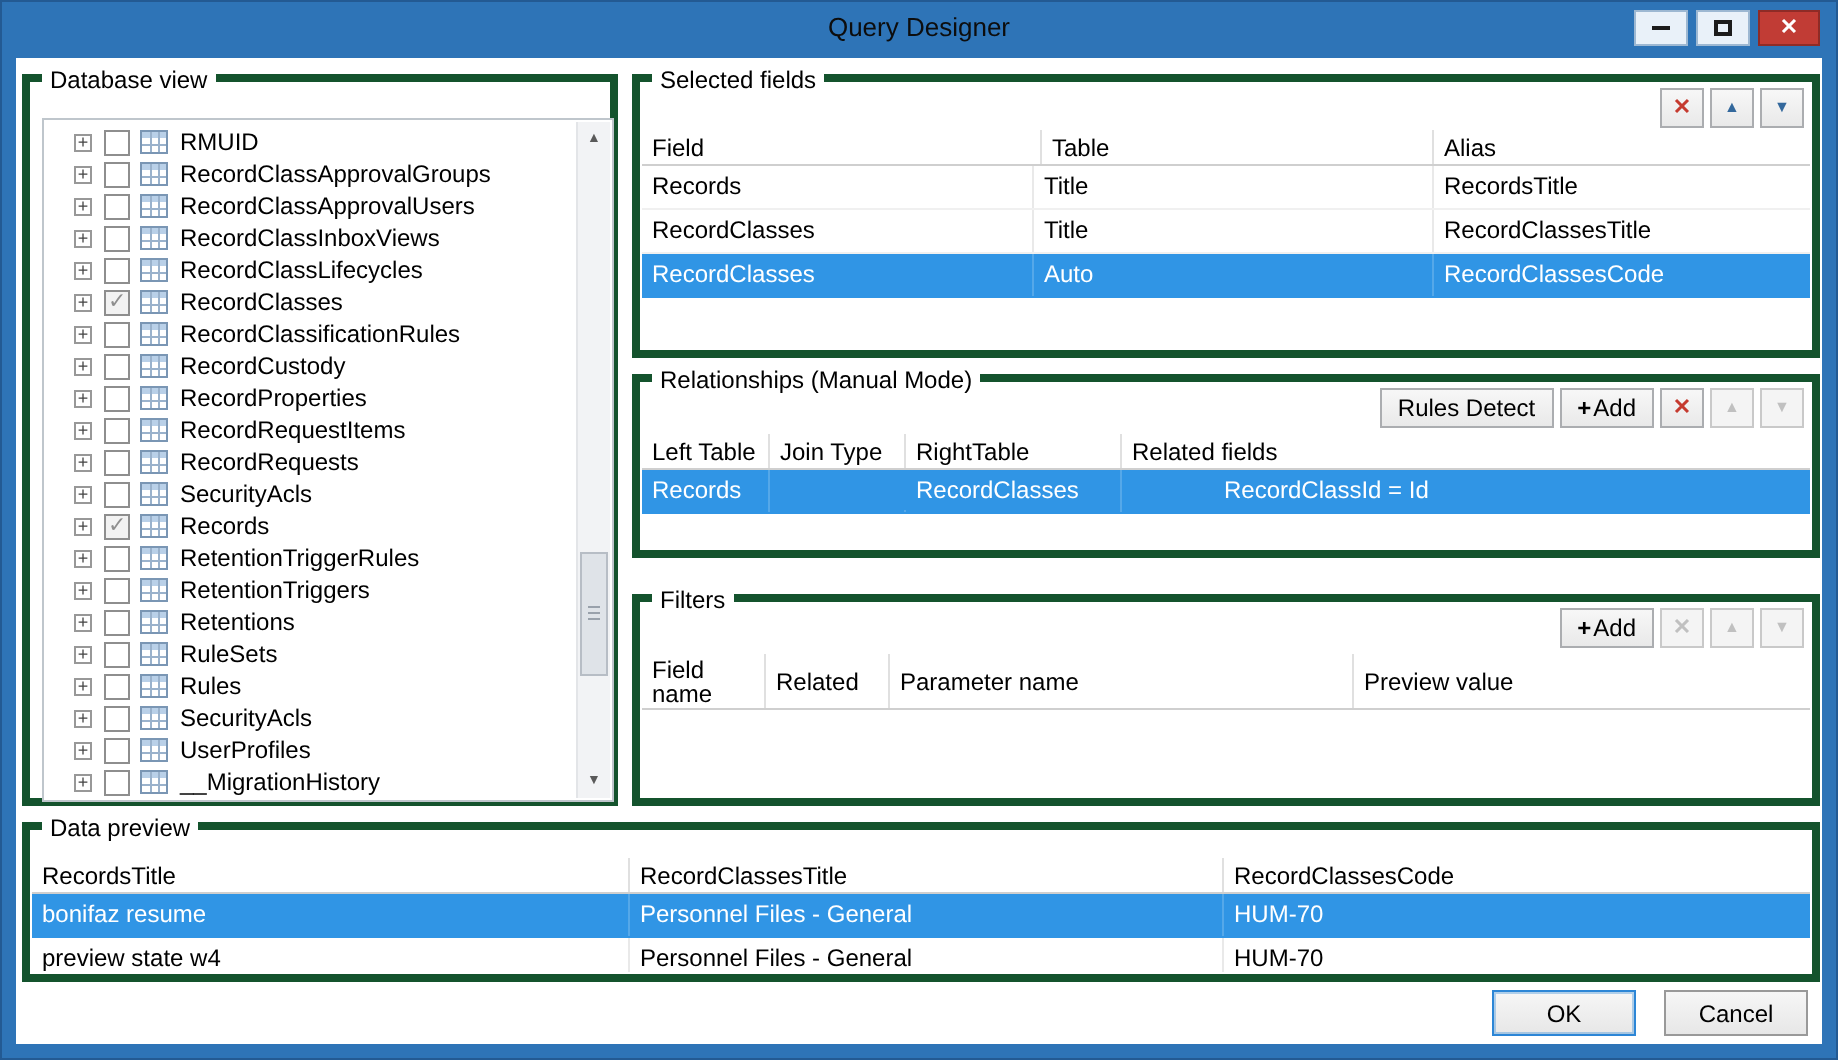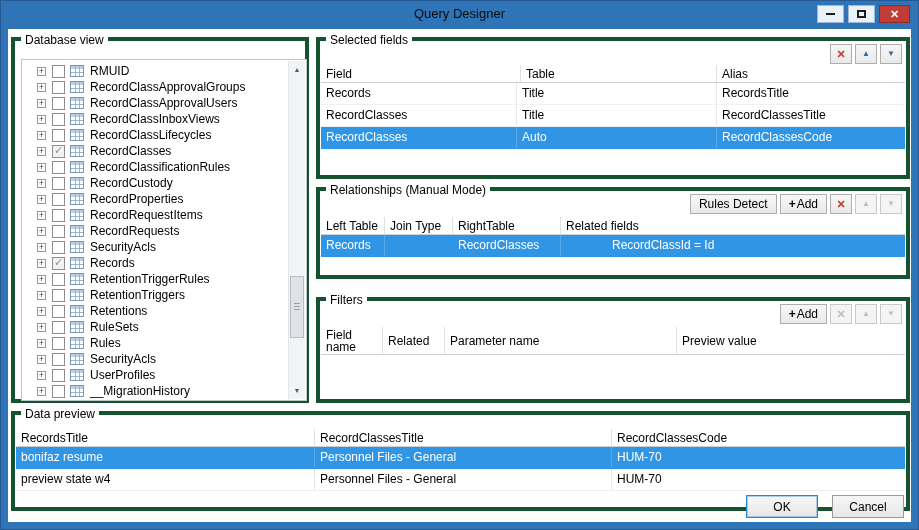--- a/index.html
+++ b/index.html
@@ -19,21 +19,21 @@
   .glyph-min { width: 9px; height: 2px; background: #1c1c1c; }
   .glyph-max { width: 9px; height: 8px; border: 2px solid #1c1c1c; }
   
   .content { position: absolute; left: 7px; right: 7px; top: 28px; bottom: 7px; background: #ffffff; }
   .groupbox { position: absolute; border: 4px solid #14532d; }
   .gb-label { position: absolute; top: -8px; left: 6px; background: #fff; padding: 0 4px; white-space: nowrap; }
   .gb-database      { left: 3px;   top: 8px;   width: 298px; height: 366px; }
   .gb-selected      { left: 308px; top: 8px;   width: 594px; height: 142px; }
   .gb-relationships { left: 308px; top: 158px; width: 594px; height: 92px; }
   .gb-filters       { left: 308px; top: 268px; width: 594px; height: 106px; }
-  .gb-datapreview   { left: 3px;   top: 382px; width: 899px; height: 100px;  }
+  .gb-datapreview   { left: 3px;   top: 382px; width: 899px; height: 80px;  }
   
   .tree-panel { position: absolute; left: 6px; top: 18px; width: 286px; height: 342px; border: 1px solid #bfc6cc; background: #fff; }
   .tree-items { position: absolute; left: 1px; top: 1px; right: 18px; bottom: 1px; overflow: hidden; padding-top: 2px; }
   .tree-item { height: 16px; display: flex; align-items: center; white-space: nowrap; }
   .expander { width: 9px; height: 9px; border: 1px solid #989898; margin-left: 14px; font-size: 9px; line-height: 7px; text-align: center; color: #444; background: #fff; flex: 0 0 auto; }
   .checkbox { width: 13px; height: 13px; border: 1px solid #8e8e8e; margin-left: 6px; background: #fff; position: relative; flex: 0 0 auto; }
   .checkbox.checked { background: #f2f2f2; }
   .checkbox.checked::after { content: "✓"; position: absolute; left: 1px; top: -2px; font-size: 11px; color: #8f8f8f; }
   .grid-icon { margin-left: 5px; display: flex; flex: 0 0 auto; }
   .tree-label { margin-left: 6px; font-size: 12px; }

